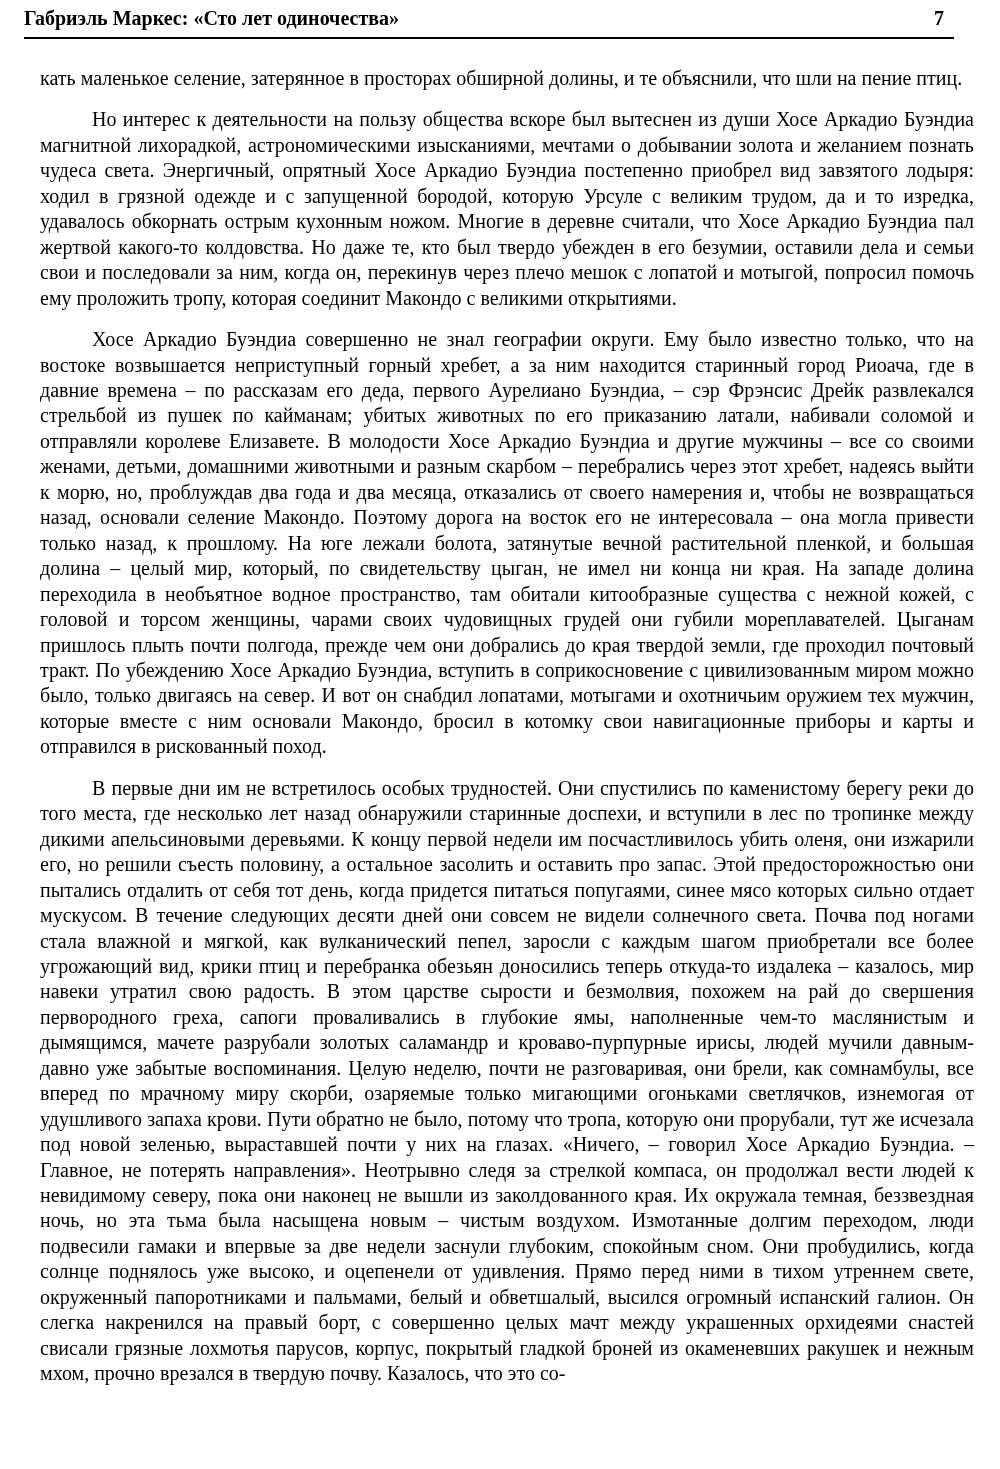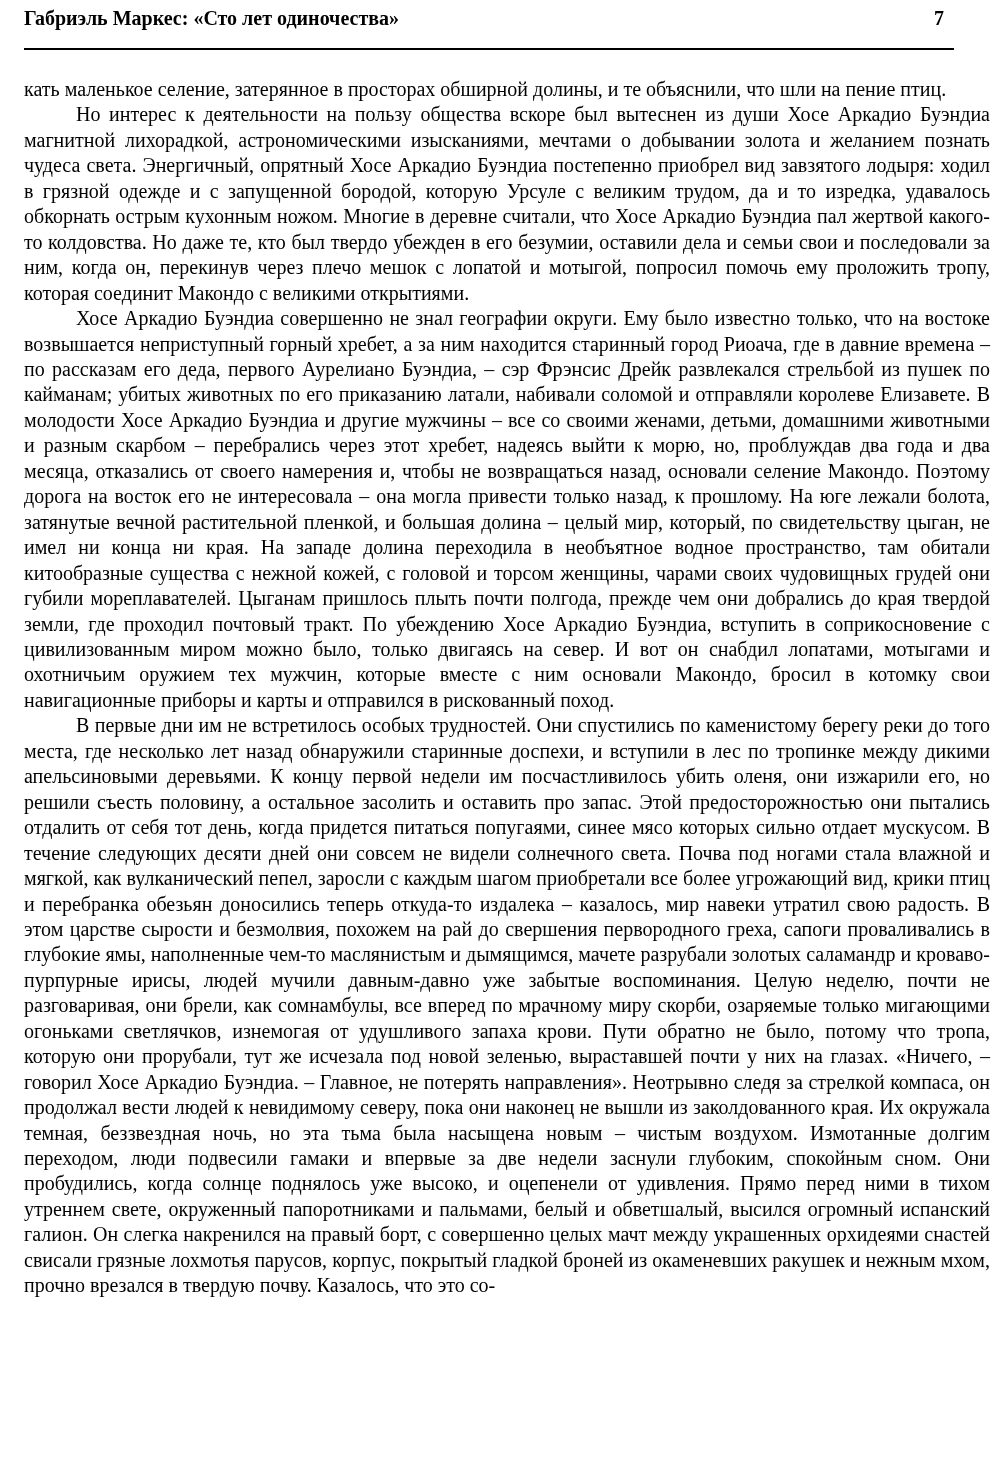--- a/index.html
+++ b/index.html
@@ -19,39 +19,39 @@
     width: 1000px;
     height: 1469px;
     padding: 7px 10px 0 24px;
   }
   .header {
     display: flex;
     justify-content: space-between;
     align-items: flex-end;
     margin-right: 36px;
     border-bottom: 2px solid #000;
-    padding-bottom: 19px;
+    padding-bottom: 8px;
     font-size: 20px;
     font-weight: bold;
     line-height: 1.1;
   }
   .header .page-number {
     padding-right: 10px;
     font-weight: bold;
   }
   .body-text {
     margin-top: 27px;
     font-size: 20px;
     line-height: 25.45px;
     text-align: justify;
     hyphens: auto;
     -webkit-hyphens: auto;
   }
   .body-text p {
-    margin: 0;
+    margin: 16px;
     padding: 0;
   }
   .body-text p.indent {
     text-indent: 52px;
   }
 </style>
 </head>
 <body>
 
 <div class="page">

